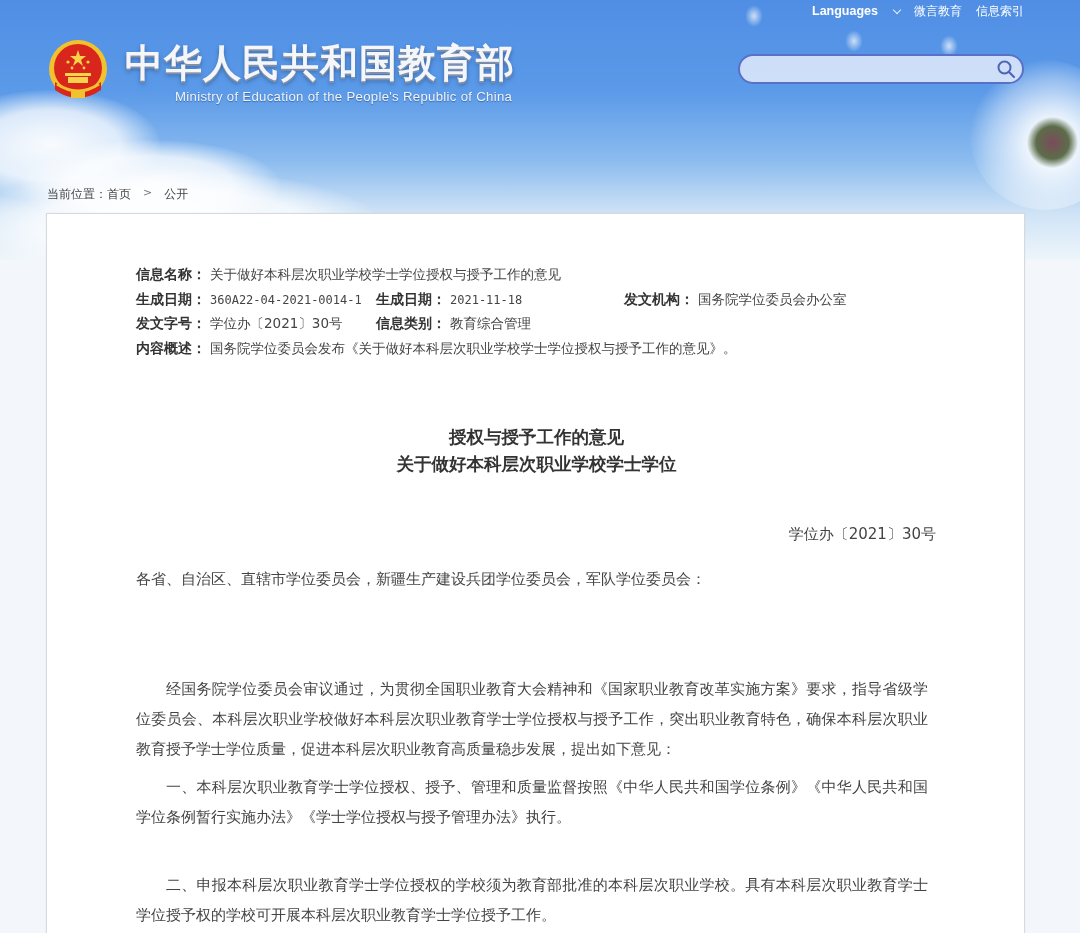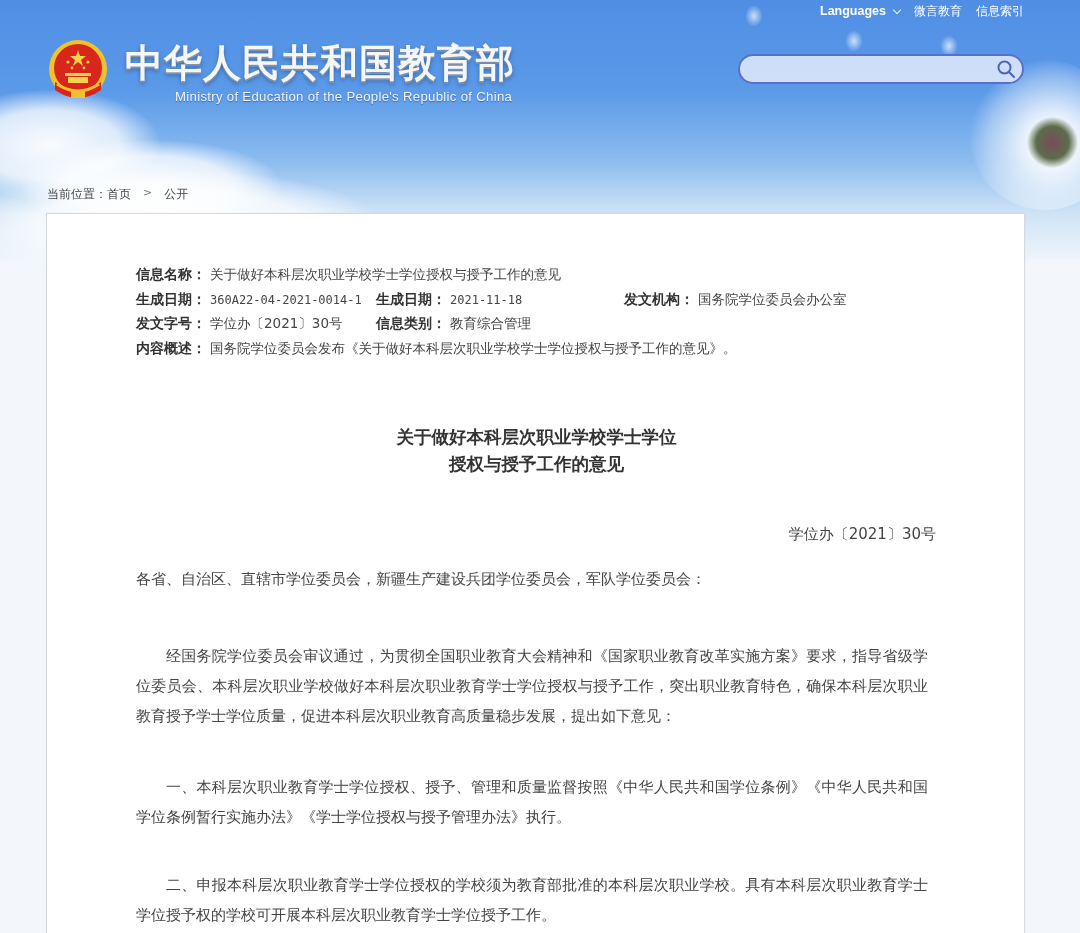--- a/index.html
+++ b/index.html
@@ -27,21 +27,21 @@
       position: absolute; width: 18px; height: 22px; border-radius: 50%;
       background: radial-gradient(ellipse, rgba(255,255,255,0.7) 0%, rgba(255,255,255,0) 70%);
     }
 
     
     .top-links {
       position: absolute; top: 2px; right: 56px; height: 18px;
       display: flex; align-items: center; gap: 14px;
       font-size: 12px; color: #ffffff;
     }
-    .top-links .lang { font-family: "Liberation Sans", sans-serif; font-weight: bold; font-size: 12.5px; display: flex; align-items: center; gap: 8px; }
+    .top-links .lang { font-family: "Liberation Sans", sans-serif; font-weight: bold; font-size: 12.5px; display: flex; align-items: center; gap: 16px; }
     .top-links .chev {
       display: inline-block; width: 6px; height: 6px; margin-top: -3px;
       border-right: 1px solid #e9f1fb; border-bottom: 1px solid #e9f1fb; transform: rotate(45deg);
     }
     .top-links span.link { cursor: pointer; }
 
     
     .emblem {
       position: absolute; left: 47px; top: 38px; width: 62px; height: 68px;
     }
@@ -191,23 +191,23 @@
       <span class="cell" style="left:240px;">
         <span class="lab">信息类别：</span><span class="val">教育综合管理</span>
       </span>
     </div>
     <div class="meta-row">
       <span class="lab">内容概述：</span><span class="val">国务院学位委员会发布《关于做好本科层次职业学校学士学位授权与授予工作的意见》。</span>
     </div>
   </div>
 
   <div class="article-title">
+    <div>授权与授予工作的意见</div>
     <div>关于做好本科层次职业学校学士学位</div>
-    <div>授权与授予工作的意见</div>
   </div>
 
   <div class="doc-number">学位办〔2021〕30号</div>
 
   <p class="body-text" style="top:350px;">各省、自治区、直辖市学位委员会，新疆生产建设兵团学位委员会，军队学位委员会：</p>
-  <p class="body-text indent" style="top:429px;font-family:Liberation Mono, monospace;">经国务院学位委员会审议通过，为贯彻全国职业教育大会精神和《国家职业教育改革实施方案》要求，指导省级学位委员会、本科层次职业学校做好本科层次职业教育学士学位授权与授予工作，突出职业教育特色，确保本科层次职业教育授予学士学位质量，促进本科层次职业教育高质量稳步发展，提出如下意见：</p>
+  <p class="body-text indent" style="top:460px;">经国务院学位委员会审议通过，为贯彻全国职业教育大会精神和《国家职业教育改革实施方案》要求，指导省级学位委员会、本科层次职业学校做好本科层次职业教育学士学位授权与授予工作，突出职业教育特色，确保本科层次职业教育授予学士学位质量，促进本科层次职业教育高质量稳步发展，提出如下意见：</p>
   <p class="body-text indent" style="top:656px;">二、申报本科层次职业教育学士学位授权的学校须为教育部批准的本科层次职业学校。具有本科层次职业教育学士学位授予权的学校可开展本科层次职业教育学士学位授予工作。</p>
   <p class="body-text indent" style="top:558px;">一、本科层次职业教育学士学位授权、授予、管理和质量监督按照《中华人民共和国学位条例》《中华人民共和国学位条例暂行实施办法》《学士学位授权与授予管理办法》执行。</p>
 </div>
 
 </body></html>

